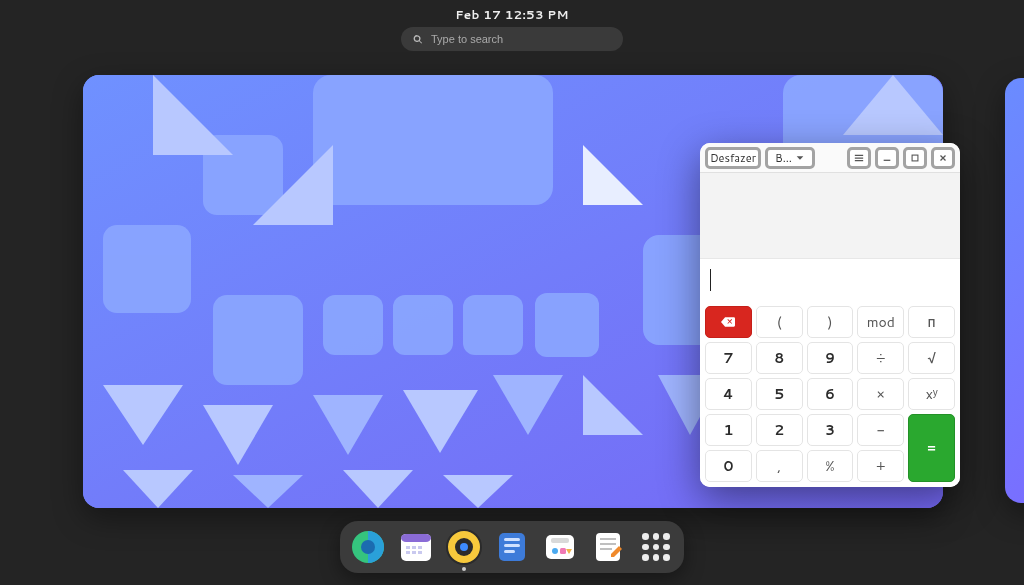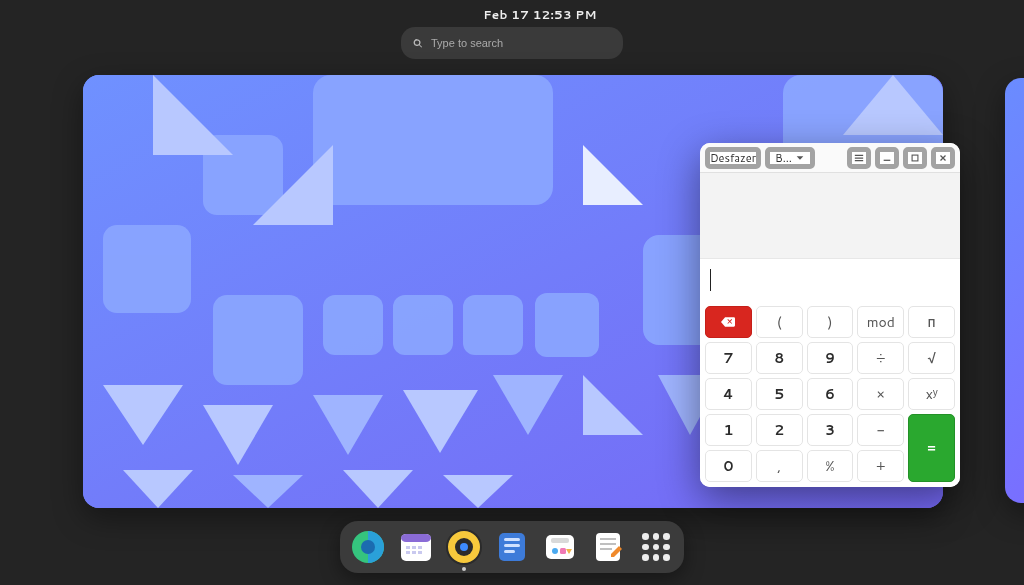--- a/index.html
+++ b/index.html
@@ -10,28 +10,27 @@
     position: relative;
     color: #ddd;
   }
 
   
   .clock {
     position: absolute;
     top: 6px; left: 50%; transform: translateX(-50%);
     font-size: 12px; font-weight: 700; color: #eee;
     letter-spacing: 0.3px;
-    margin-left: 28px;
   }
 
   
   .search-pill {
     position: absolute;
     top: 27px; left: 50%; transform: translateX(-50%);
-    width: 222px; height: 32px;
+    width: 222px; height: 24px;
     background: #3a3a3a;
     border-radius: 14px;
     display: flex; align-items: center;
     padding: 0 12px;
   }
   .search-pill svg { width: 11px; height: 11px; fill: #bbb; margin-right: 8px; }
   .search-pill input {
     background: transparent; border: none; outline: none;
     color: #eee; font-size: 11px; width: 100%;
   }
@@ -73,21 +72,21 @@
   .calc-header {
     display: flex; align-items: center;
     height: 30px;
     padding: 0 5px;
     gap: 4px;
     background: #fafafa;
     border-bottom: 1px solid #e0e0e0;
   }
   .hbtn {
     height: 22px;
-    border: 5px solid #a3a3a3;
+    border: 3px solid #a3a3a3;
     background: #fff;
     border-radius: 5px;
     display: flex; align-items: center; justify-content: center;
     font-size: 11px; color: #333;
   }
   .hbtn.undo { width: 56px; }
   .hbtn.mode { width: 50px; gap:3px; }
   .hbtn.icon { width: 24px; }
   .hbtn svg { width: 10px; height: 10px; fill: #555; }
   .spacer { flex: 1; }

